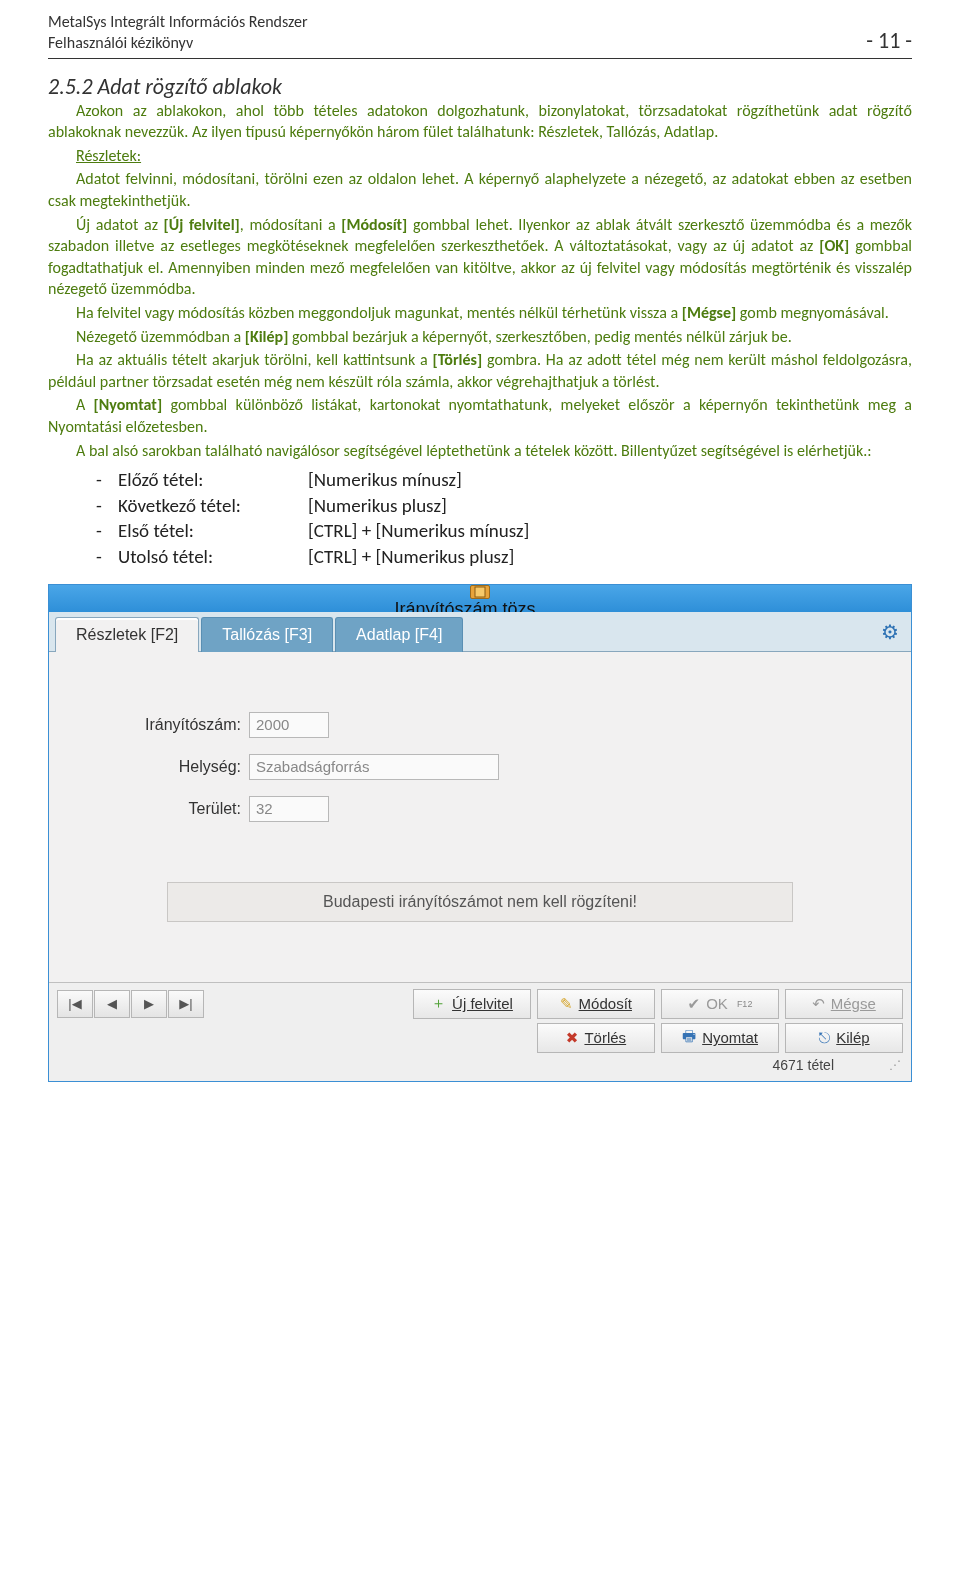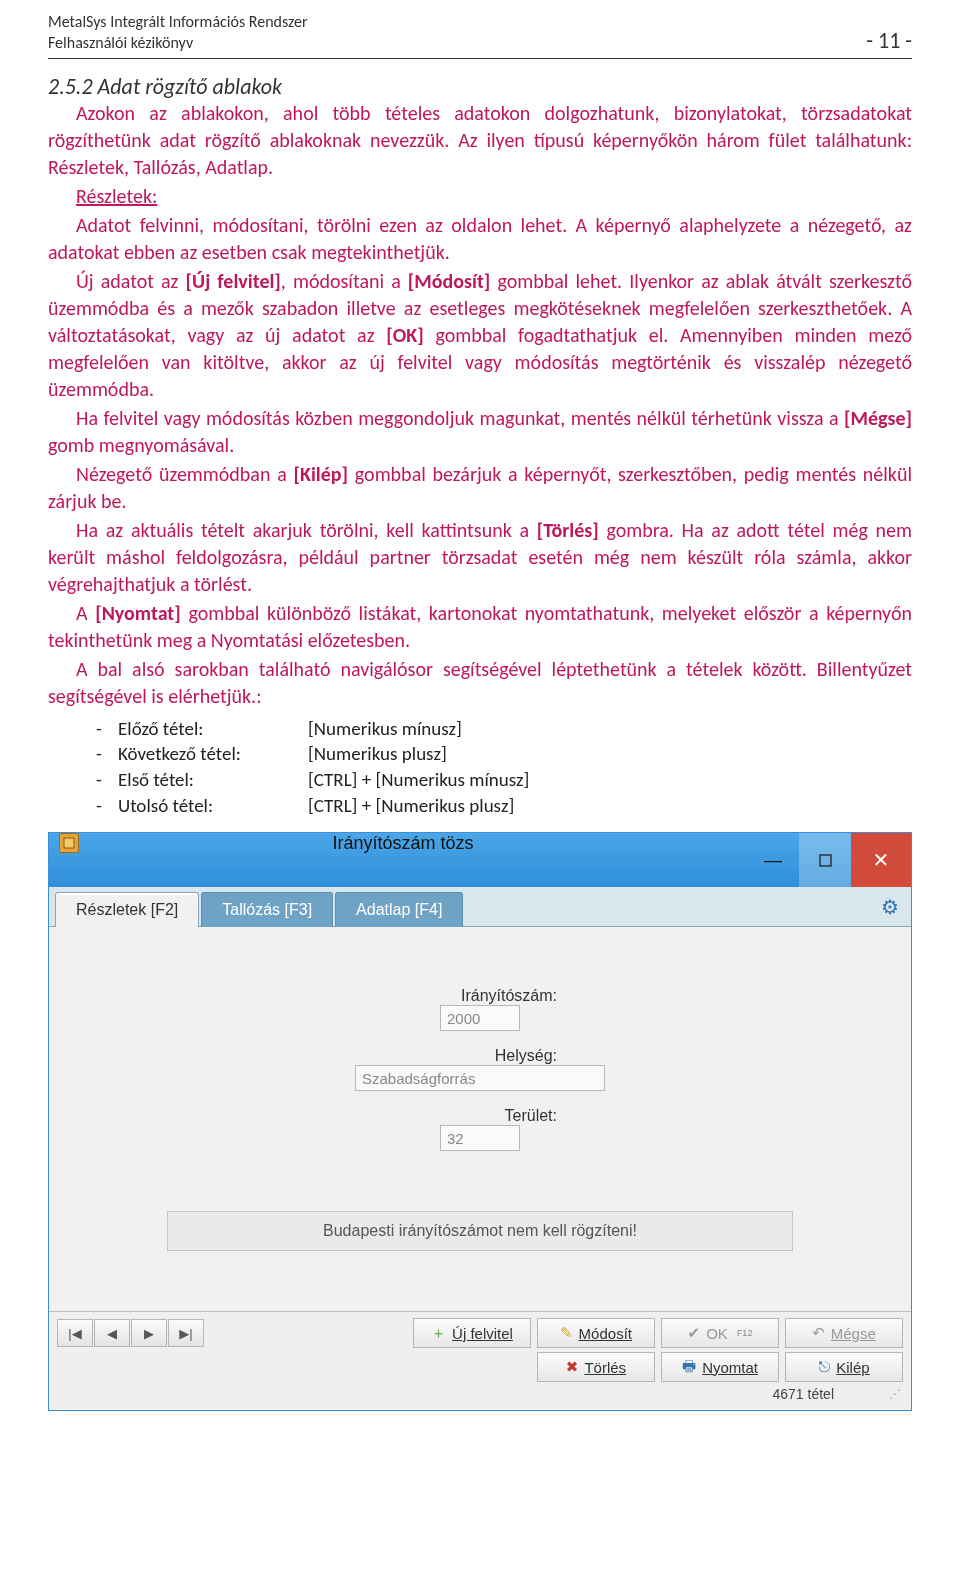--- a/index.html
+++ b/index.html
@@ -24,24 +24,24 @@
   }
   .doc-header-left { line-height: 1.3; }
   .doc-header-right { font-size: 22px; color: #333; }
   .section-title {
     font-style: italic;
     font-size: 22px;
     color: #333;
     margin: 10px 0 0 0;
   }
   .body-text {
-    font-size: 20px;
+    font-size: 16px;
     line-height: 1.35;
     text-align: justify;
-    color: #be185d;
+    color: #4d7c0f;
   }
   .body-text p { margin-bottom: 2px; }
   .indent { text-indent: 28px; }
   .bold { font-weight: bold; }
   .underline { text-decoration: underline; }
   .kb-list {
     margin: 6px 0 14px 0;
     font-size: 19px;
   }
   .kb-row {
@@ -56,25 +56,26 @@
   
   .app-window {
     border: 1px solid #3b8fd4;
     margin-top: 6px;
     background: #f2f1f1;
     font-family: "Segoe UI", Tahoma, sans-serif;
     font-size: 15px;
   }
   .titlebar {
     background: linear-gradient(#4aa6e8, #2e8fd8);
-    height: 54px;
-    display: flex;
-    align-items: flex-start;
+    height: 27px;
+    display: flex;
+    align-items: center;
     position: relative;
     color: #222;
+    flex-direction: column;
   }
   .titlebar-icon {
     width: 20px; height: 20px;
     margin: 0 10px;
     background: #e7a33a;
     border: 1px solid #9b6b1e;
     border-radius: 2px;
     display: flex; align-items: center; justify-content: center;
   }
   .titlebar-title {
@@ -144,21 +145,20 @@
   }
 
   .form-area {
     padding: 60px 30px 30px 30px;
     min-height: 290px;
   }
   .form-row {
     display: flex;
     align-items: center;
     margin-bottom: 16px;
-    flex-direction: column;
   }
   .form-label {
     width: 170px;
     text-align: right;
     padding-right: 8px;
     color: #333;
     font-size: 16px;
   }
   .form-input {
     border: 1px solid #b8b8b8;

